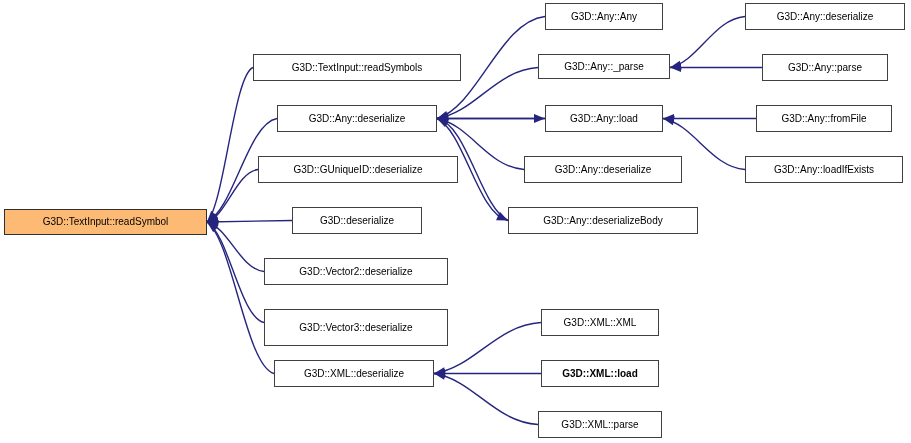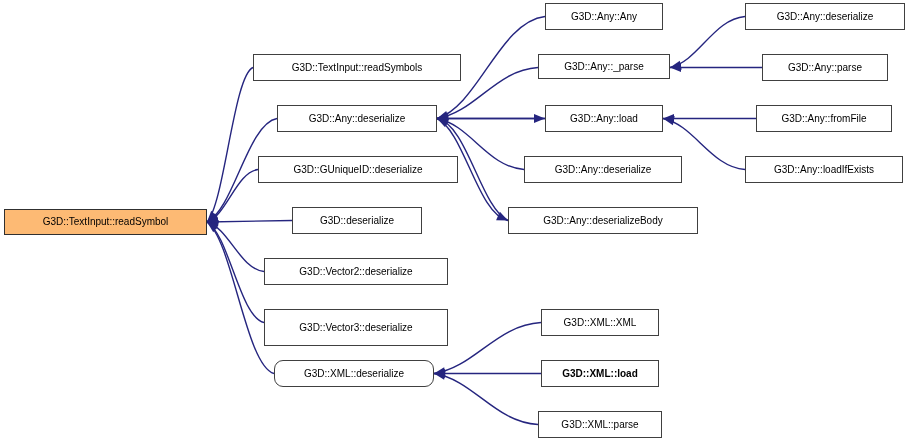--- a/index.html
+++ b/index.html
@@ -118,21 +118,21 @@
       </div>
       <div class="node" style="left: 292px; top: 207px; width: 130px; height: 27px; align-items: center;">
         <span class="node-label">G3D::deserialize</span>
       </div>
       <div class="node" style="left: 264px; top: 258px; width: 184px; height: 27px;">
         <span class="node-label">G3D::Vector2::deserialize</span>
       </div>
       <div class="node" style="left: 264px; top: 309px; width: 184px; height: 37px;">
         <span class="node-label">G3D::Vector3::deserialize</span>
       </div>
-      <div class="node" style="left: 274px; top: 360px; width: 160px; height: 27px; border-radius: 9px;">
+      <div class="node" style="left: 274px; top: 360px; width: 160px; height: 27px;">
         <span class="node-label">G3D::XML::deserialize</span>
       </div>
       <div class="node" style="left: 545px; top: 3px; width: 118px; height: 27px;">
         <span class="node-label">G3D::Any::Any</span>
       </div>
       <div class="node" style="left: 538px; top: 54px; width: 132px; height: 25px;">
         <span class="node-label">G3D::Any::_parse</span>
       </div>
       <div class="node" style="left: 545px; top: 105px; width: 118px; height: 27px;">
         <span class="node-label">G3D::Any::load</span>

